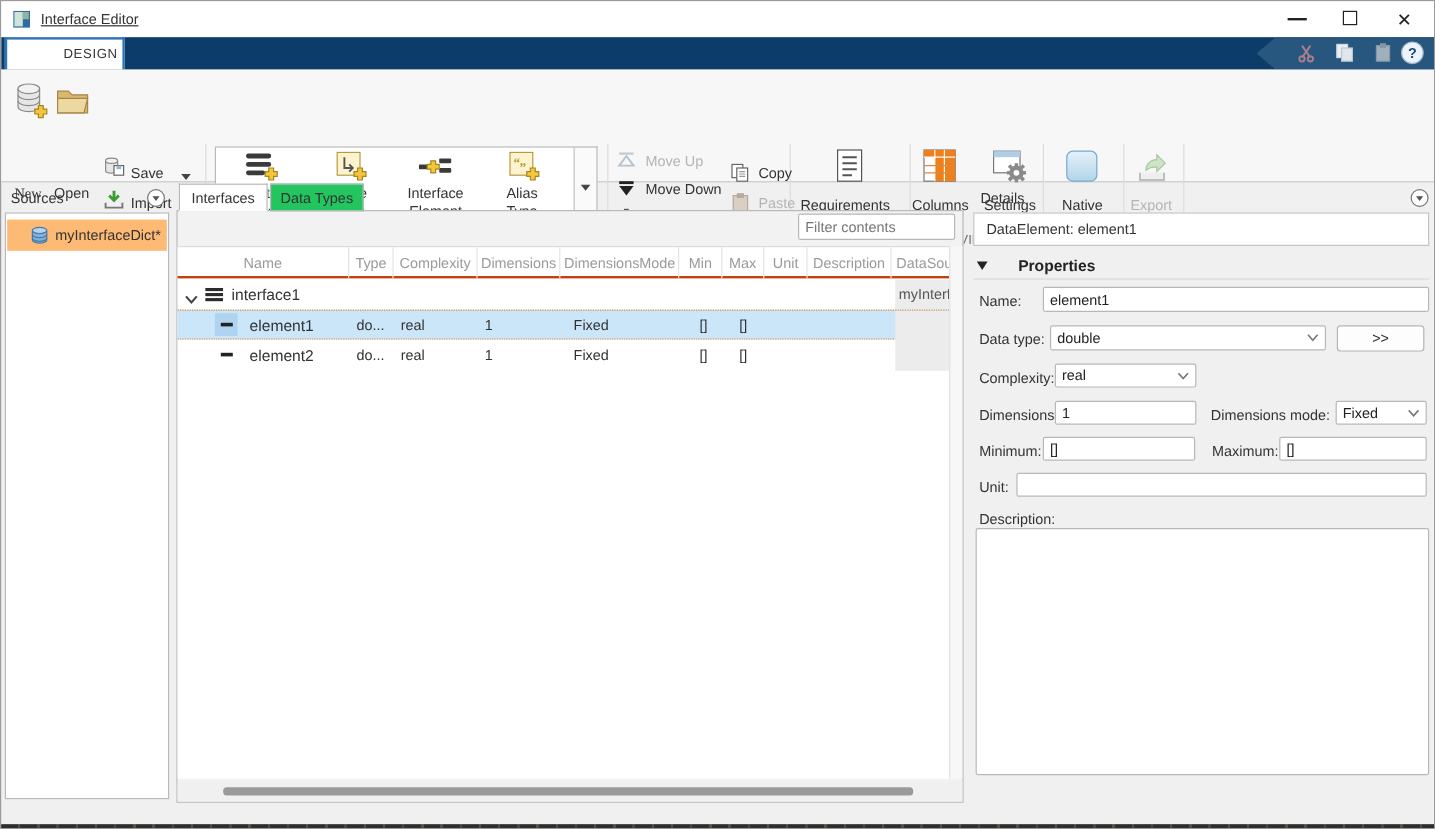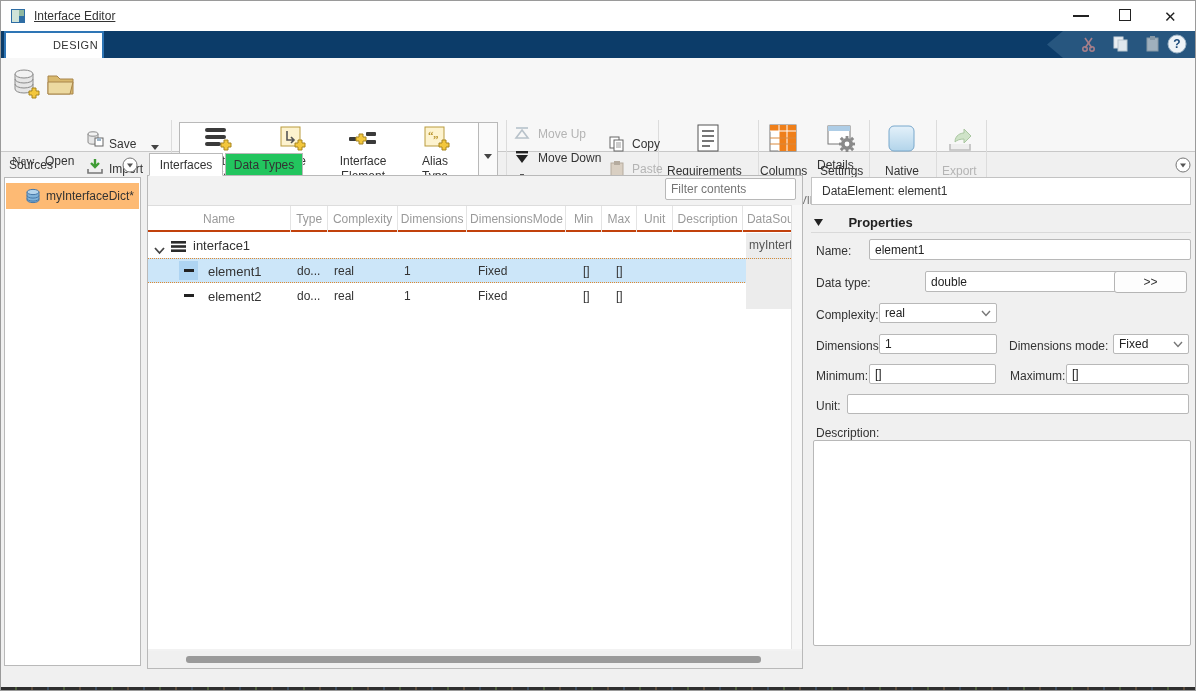--- a/index.html
+++ b/index.html
@@ -402,21 +402,21 @@
         <polygon points="1,2 10,2 5.5,9" fill="#222"></polygon>
       </svg>
     <span style="font-size:13px;font-weight:bold;color:#222;margin-left:20px;">Properties</span>
   </div>
   <div class="ab" style="left:810px;top:231px;width:380px;height:1px;background:#d9d9d9;"></div>
 
   <span class="ab txt" style="left:815px;top:243px;">Name:</span>
   <input class="ab input" style="left: 868px; top: 238px; width: 322px; height: 21px;" value="element1">
 
   <span class="ab txt" style="left:815px;top:275px;">Data type:</span>
-  <div class="ab combo" style="left:924px;top:270px;width:230px;height:21px;gap:15px;">
+  <div class="ab combo" style="left:874px;top:270px;width:230px;height:21px;gap:15px;">
     <span>double</span>
     <svg width="10" height="7">
         <polyline points="1,1 5,5.5 9,1" fill="none" stroke="#777" stroke-width="1.4"></polyline>
       </svg>
   </div>
   <button class="ab" style="left:1113px;top:270px;width:73px;height:22px;background:#fdfdfd;border:1px solid #b5b5b5;border-radius:3px;font-size:12px;color:#333;">&gt;&gt;</button>
 
   <span class="ab txt" style="left:815px;top:307px;">Complexity:</span>
   <div class="ab combo" style="left:878px;top:302px;width:118px;height:20px;">
     <span>real</span>

